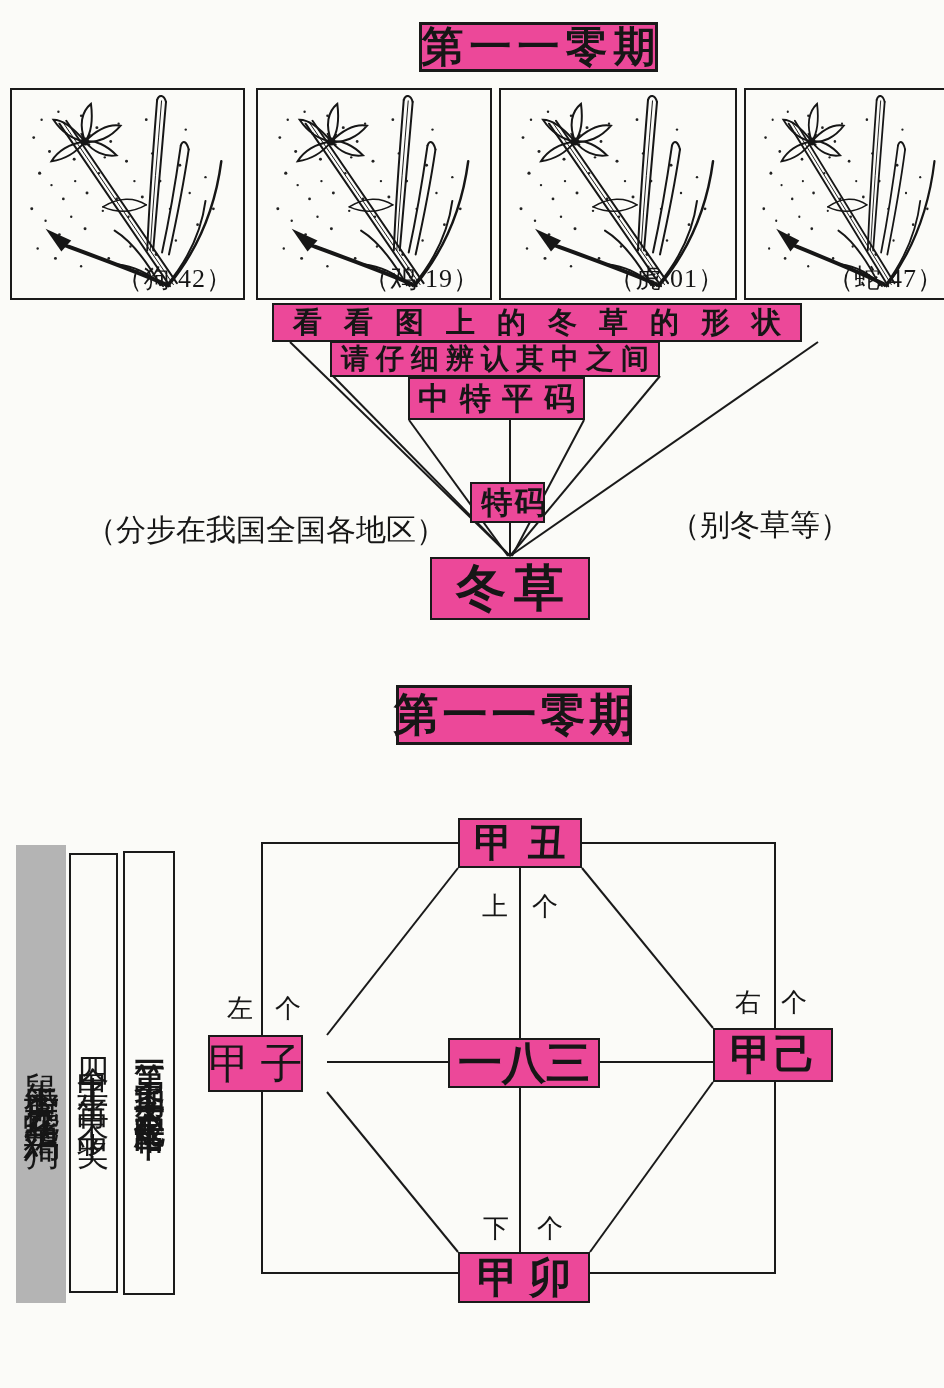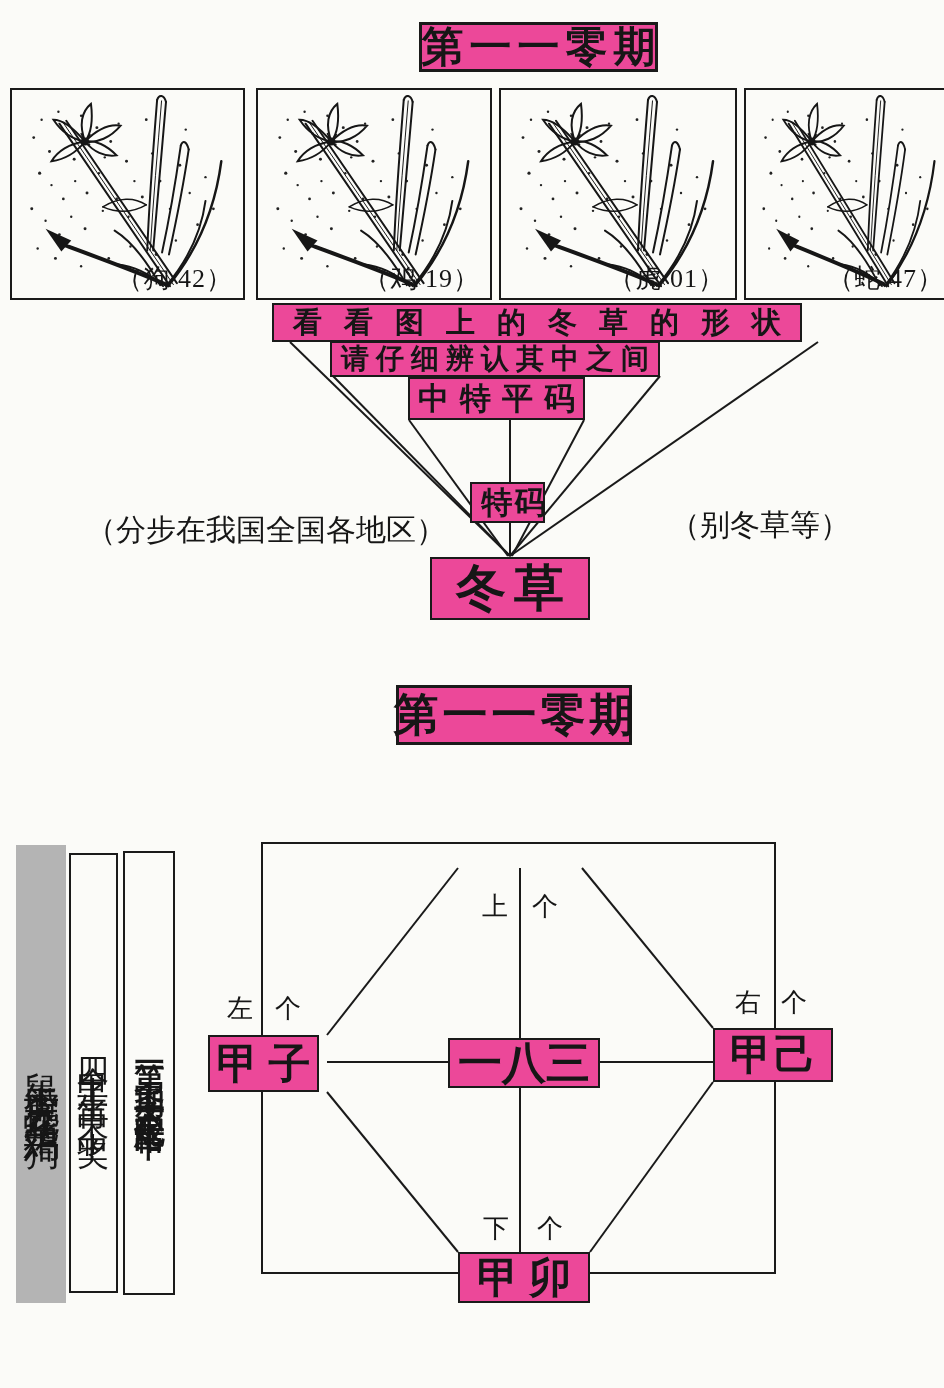--- a/index.html
+++ b/index.html
@@ -37,21 +37,21 @@
   .fc{left:408px; top:377px; width:177px; height:43px; font-size:31px; font-weight:bold; letter-spacing:11px; padding-left:11px;}
   .fnode{left:470px; top:482px; width:75px; height:41px; font-size:31px; font-weight:bold; letter-spacing:2px; padding-left:14px;}
   .fresult{left:430px; top:557px; width:160px; height:63px; font-size:50px; font-weight:bold; letter-spacing:8px; padding-left:8px;}
 
   .note{position:absolute; font-size:30px; white-space:nowrap; z-index:2;}
   .note-l{left:86px; top:510px;}
   .note-r{left:670px; top:505px;}
 
   
   .d-top   {left:458px; top:818px;  width:124px; height:50px; font-size:39px; font-weight:bold; letter-spacing:14px; padding-left:14px;}
-  .d-left  {left:208px; top:1035px; width:111px; height:57px; font-size:42px; font-weight:bold; letter-spacing:10px; padding-left:10px;}
+  .d-left  {left:208px; top:1035px; width:95px; height:57px; font-size:42px; font-weight:normal; letter-spacing:10px; padding-left:10px;}
   .d-right {left:713px; top:1028px; width:120px; height:54px; font-size:42px; font-weight:bold; letter-spacing:2px; padding-left:2px;}
   .d-bottom{left:458px; top:1252px; width:132px; height:51px; font-size:42px; font-weight:bold; letter-spacing:10px; padding-left:10px;}
   .d-center{left:448px; top:1038px; width:152px; height:50px; font-size:44px; font-weight:bold;}
 
   .dlabel{position:absolute; display:flex; justify-content:center; font-size:26px; z-index:3;}
   .dl-top   {left:450px; top:889px;  width:140px; gap:24px;}
   .dl-left  {left:214px; top:991px;  width:100px; gap:22px;}
   .dl-right {left:721px; top:985px;  width:100px; gap:20px;}
   .dl-bottom{left:453px; top:1211px; width:140px; gap:28px;}
 
@@ -212,20 +212,21 @@
   <div class="box fnode">特码</div>
   <div class="box fresult">冬草</div>
 
   <div class="note note-l">（分步在我国全国各地区）</div>
   <div class="note note-r">（别冬草等）</div>
 
   <div class="box title t2">
     <span>第一一零期</span>
   </div>
 
+  <div class="box d-top">甲丑</div>
   <div class="box d-left">甲子</div>
   <div class="box d-bottom">甲卯</div>
   <div class="box d-right">甲己</div>
   <div class="box d-center">一八三</div>
 
   <div class="dlabel dl-top">
     <span>上</span>
     <span>个</span>
   </div>
   <div class="dlabel dl-left">

